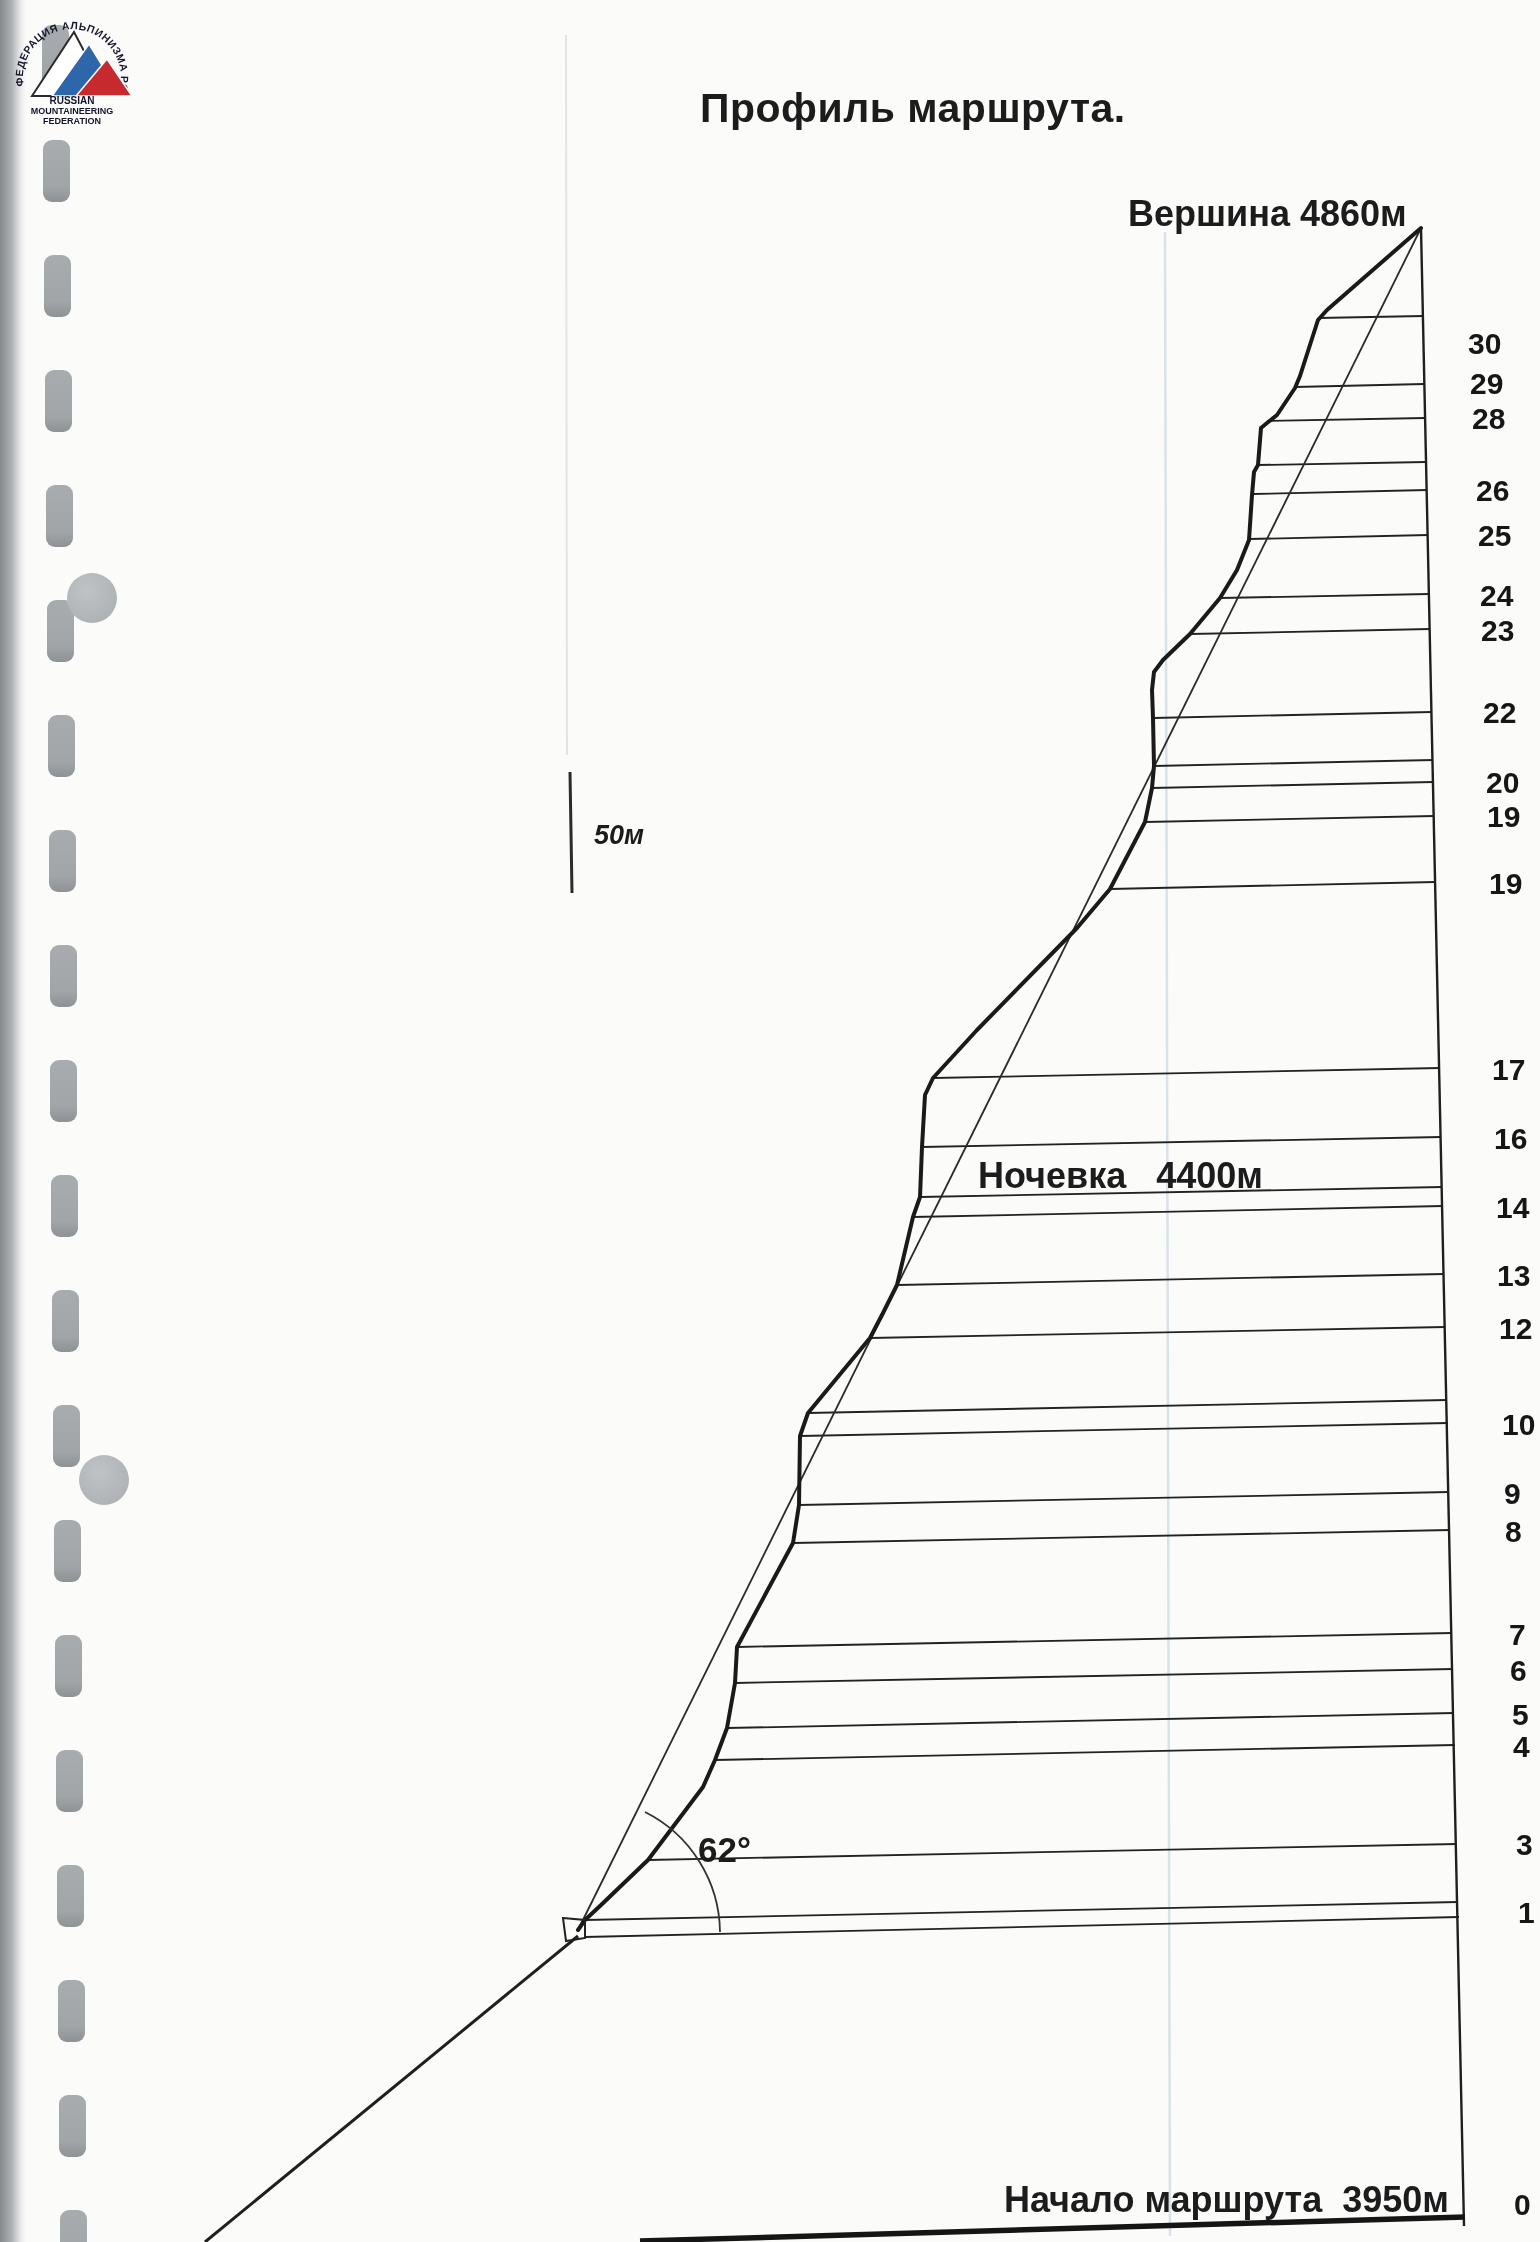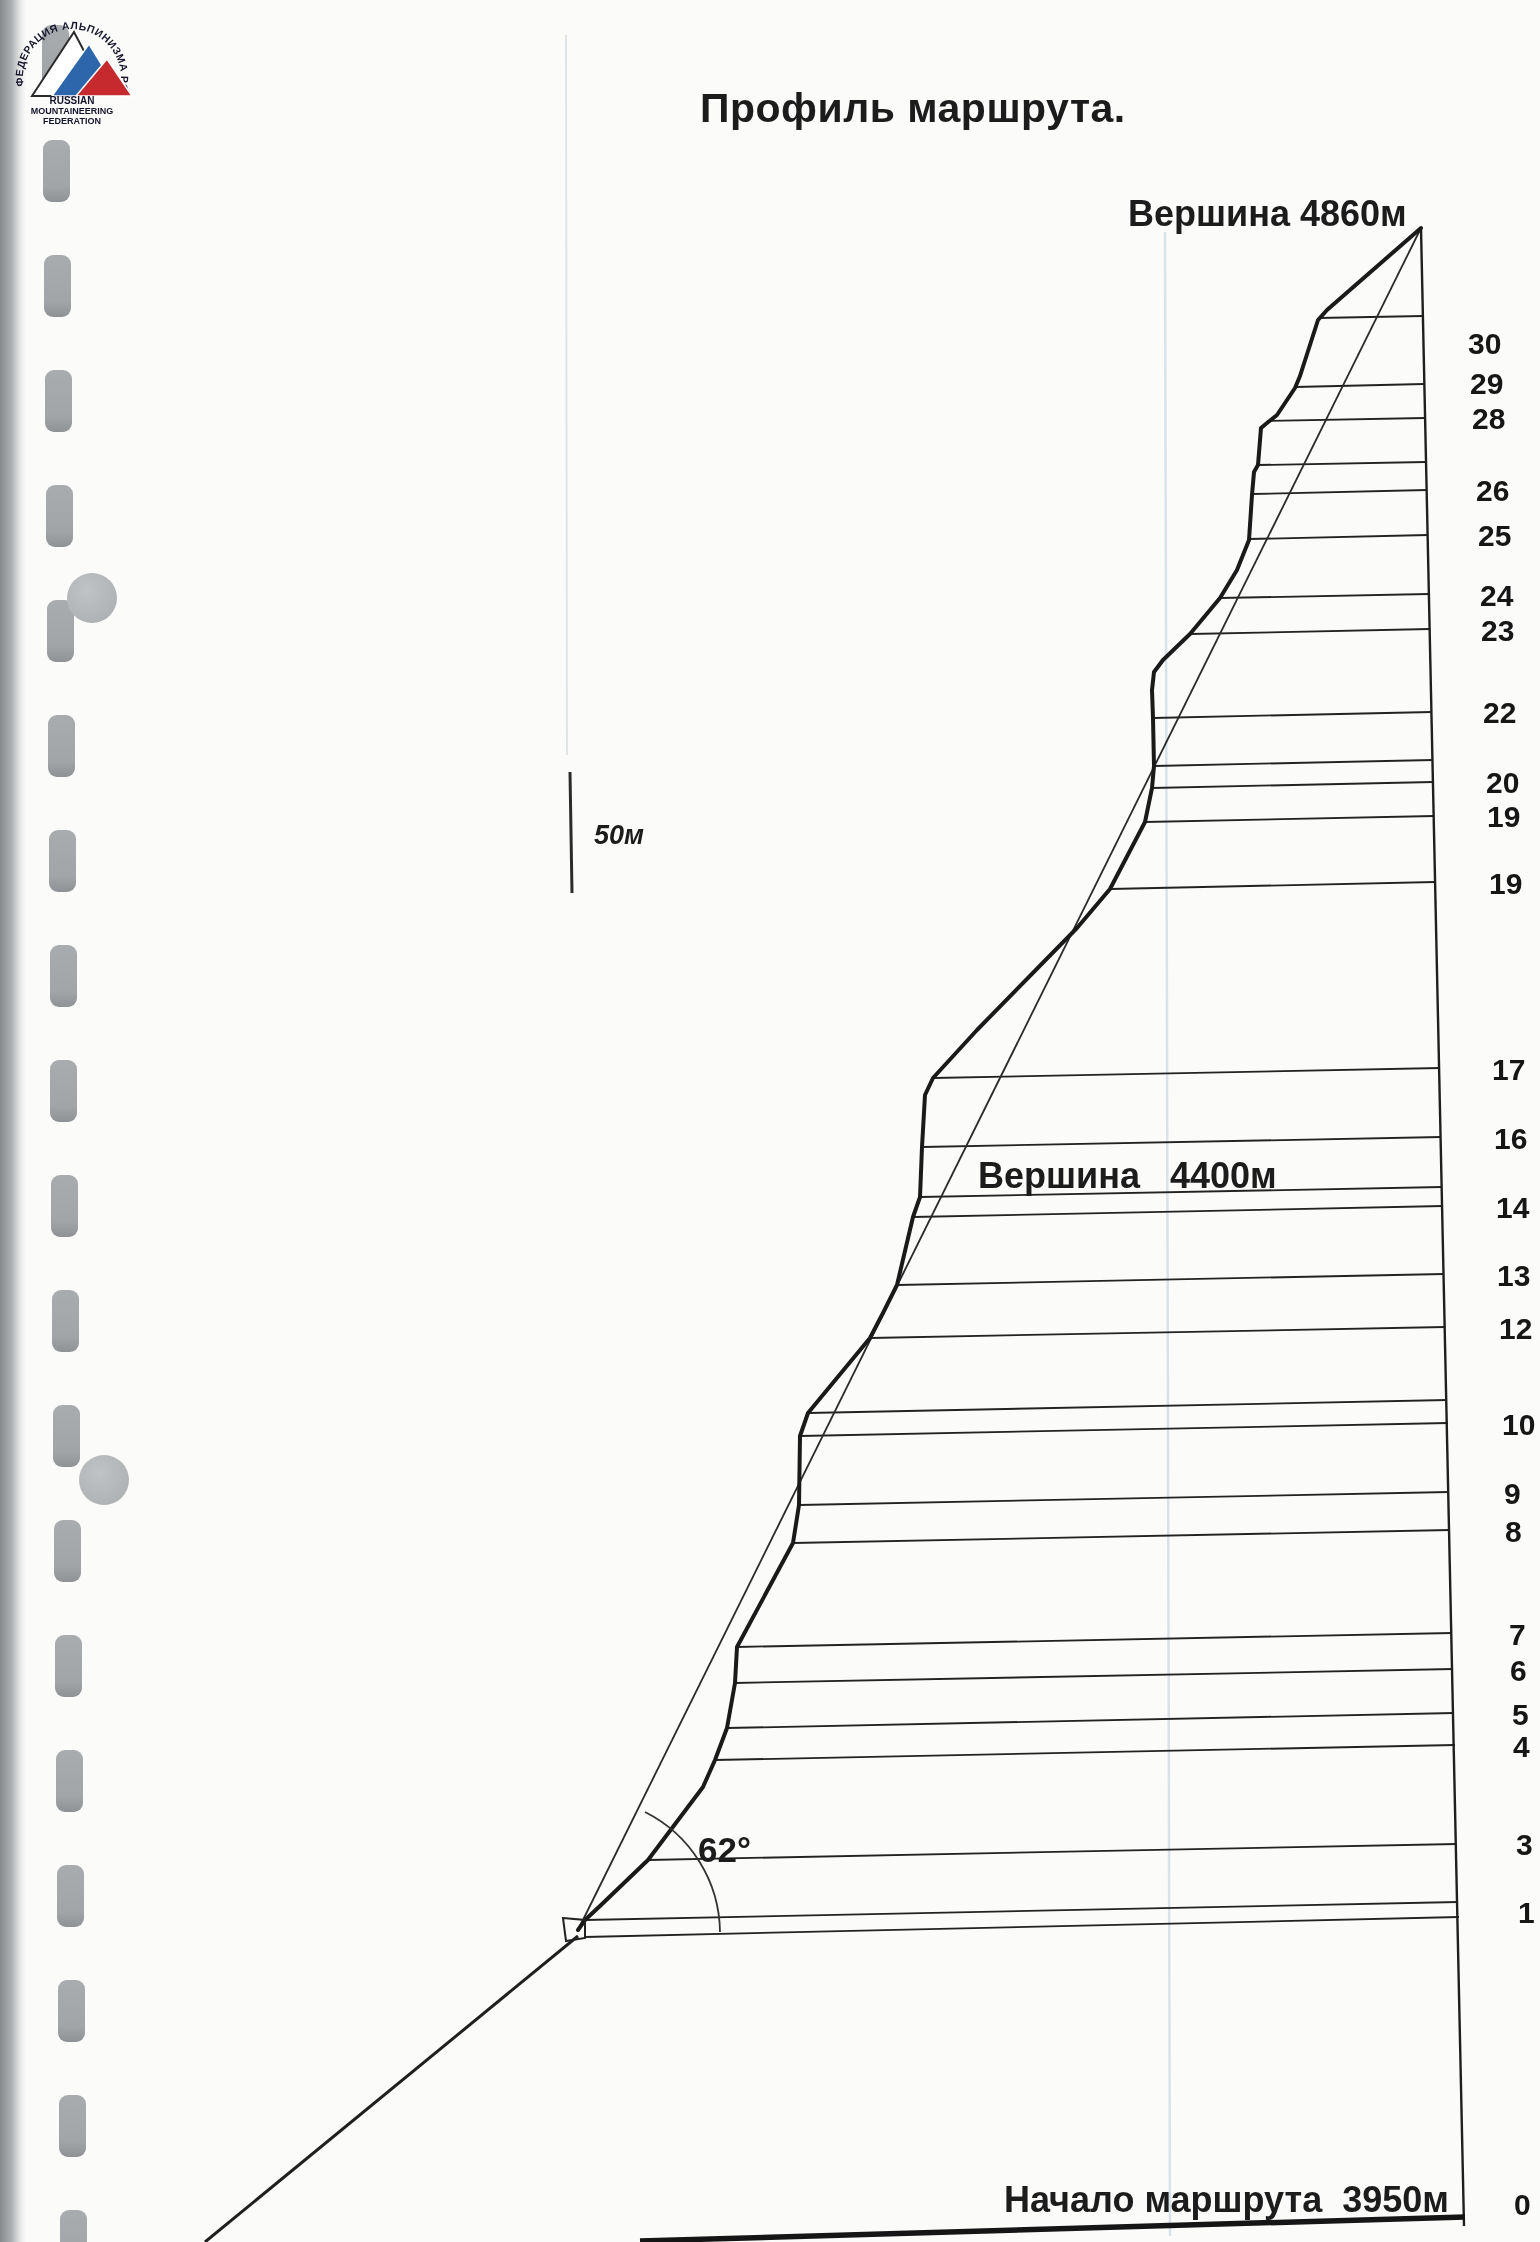--- a/index.html
+++ b/index.html
@@ -136,21 +136,21 @@
     <path d="M 24 92 L 66 28 L 87 68 L 80 92 Z" fill="#ffffff" stroke="#2b2b2b" stroke-width="2"></path>
     <path d="M 44 92 L 81 40 L 113 92 Z" fill="#2e66ac" stroke="#ffffff" stroke-width="1.5"></path>
     <path d="M 68 92 L 99 55 L 124 92 Z" fill="#c62a2e" stroke="#ffffff" stroke-width="1.5"></path>
     <text x="64" y="100" text-anchor="middle" font-size="10" font-weight="bold" fill="#14142e">RUSSIAN</text>
     <text x="64" y="110" text-anchor="middle" font-size="9" font-weight="bold" fill="#14142e">MOUNTAINEERING</text>
     <text x="64" y="120" text-anchor="middle" font-size="9" font-weight="bold" fill="#14142e">FEDERATION</text>
   </svg>
 
   <div class="lbl title" style="left:700px;top:88px;position:absolute;">Профиль маршрута.</div>
   <div class="lbl big" style="left:1128px;top:196px;position:absolute;">Вершина 4860м</div>
-  <div class="lbl big" style="left:978px;top:1158px;position:absolute;">Вершина   4400м</div>
+  <div class="lbl big" style="left:978px;top:1158px;position:absolute;">Ночевка   4400м</div>
   <div class="lbl big" style="left:1004px;top:2182px;position:absolute;">Начало маршрута  3950м</div>
   <div class="lbl scale-lbl" style="left:594px;top:822px;position:absolute;">50м</div>
   <div class="lbl angle-lbl" style="left:698px;top:1822px;position:absolute;margin-top:10px;">62°</div>
 
   <div id="station-labels">
       <div class="st-lbl" style="left: 1468px; top: 301px; margin-top: 28px;">30</div>
       <div class="st-lbl" style="left: 1470px; top: 369px;">29</div>
       <div class="st-lbl" style="left: 1472px; top: 404px;">28</div>
       <div class="st-lbl" style="left: 1476px; top: 476px;">26</div>
       <div class="st-lbl" style="left: 1478px; top: 521px;">25</div>

